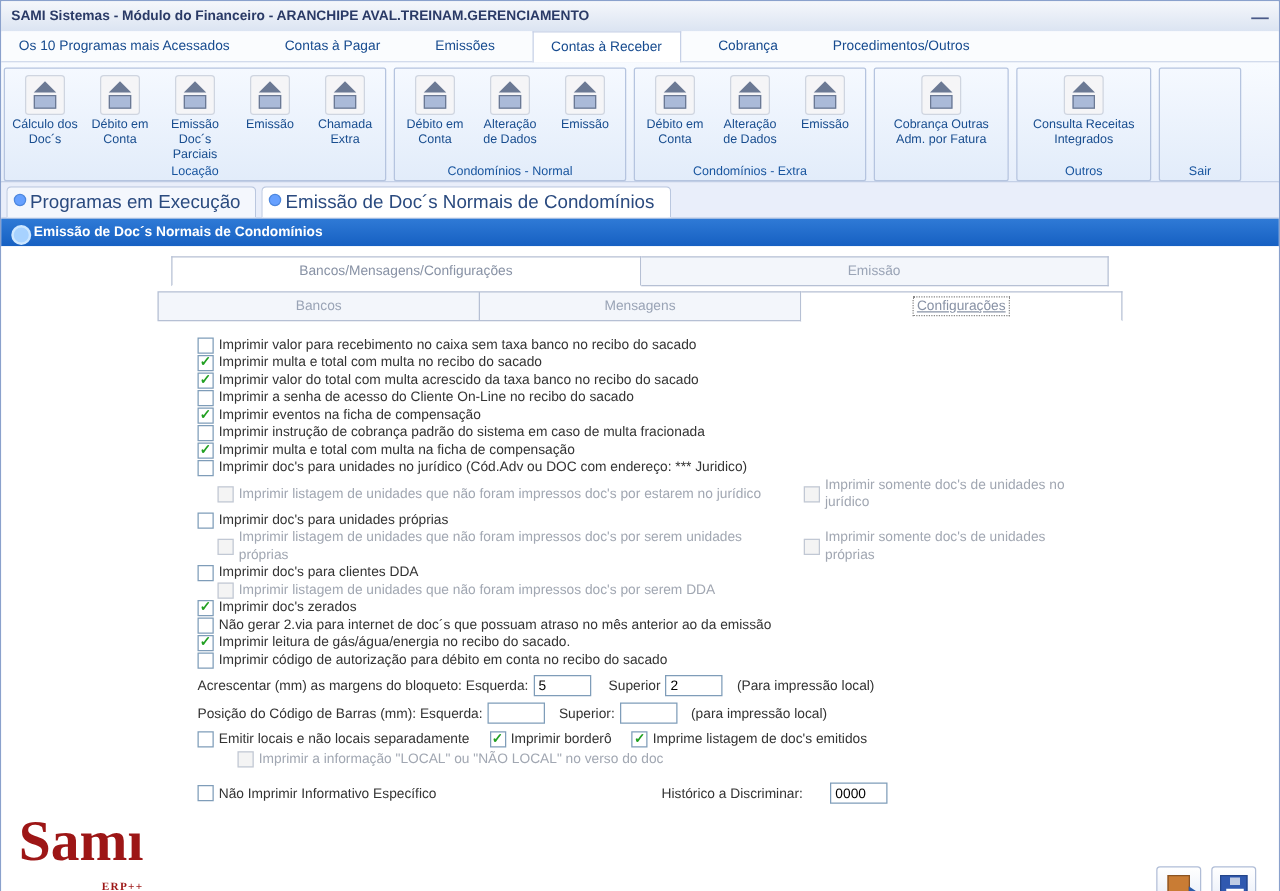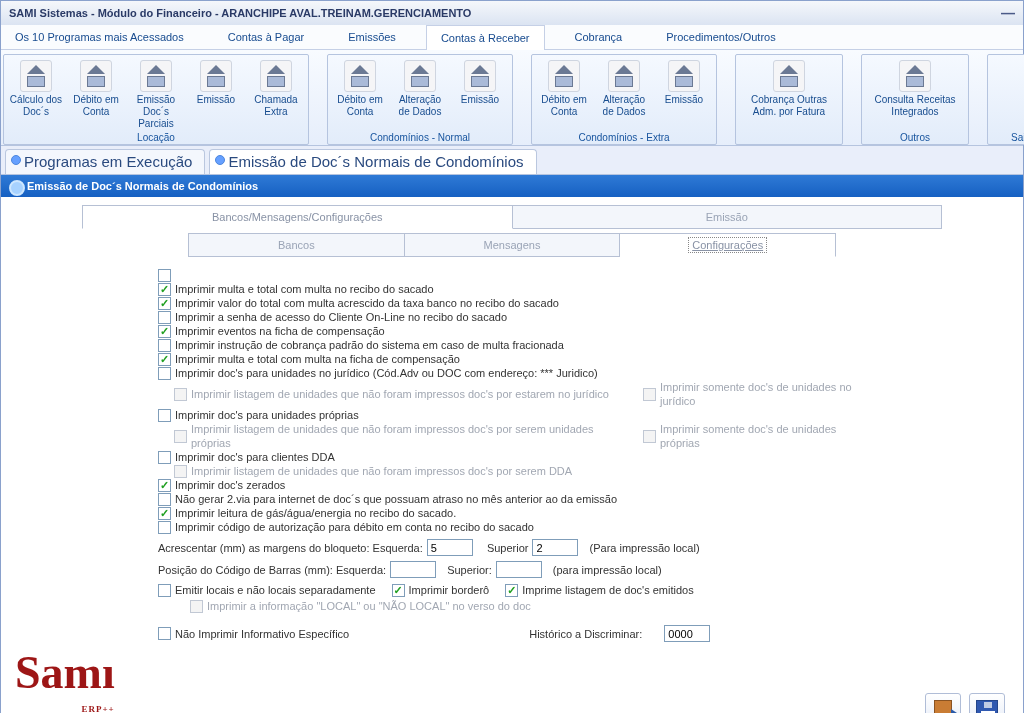--- a/index.html
+++ b/index.html
@@ -45,21 +45,21 @@
 .ribbon {
   display:flex;
   background: linear-gradient(to bottom,#f8fbff,#e6eefb);
   border-bottom:1px solid #b5c4df;
   padding: 4px 2px 0 2px;
   gap:0;
 }
 .ribgroup {
   border:1px solid #b5c4df;
   border-radius:2px;
-  margin-right:18px;
+  margin-right:6px;
   background: linear-gradient(to bottom,#f5f9ff,#e2ecfa);
   padding: 3px 3px 14px 3px;
   position:relative;
   display:flex;
   gap: 2px;
   flex-shrink:0;
 }
 .ribgroup .gcap {
   position:absolute;
   bottom:1px;
@@ -108,28 +108,28 @@
 .panel-title::before{
   content:"";position:absolute;left:8px;top:5px;width:12px;height:12px;border-radius:50%;background:#a7d2ff;border:2px solid #cde7ff;
 }
 .content{
   background:#fff;
   height: 540px;
   position:relative;
   padding: 6px 12px;
 }
 .tabrow{ display:flex; margin: 0 auto; }
-.tabrow.first{ width: 860px; margin-top:2px;}
+.tabrow.first{ width: 750px; margin-top:2px;}
 .tabrow .tab{
   flex:1;text-align:center;padding:5px 0;border:1px solid #b6c0d4;background:#f3f6fb;color:#2a4a7f;cursor:pointer;font-size:11px;
 }
 .tabrow .tab + .tab{ border-left:none;}
 .tabrow .tab.active{ background:#fff; color:#8892a5; border-bottom-color:#fff;}
 .tabrow .tab.dis{ color:#9aa4b6;}
-.tabrow.second{ width: 648px; margin-top:4px;}
+.tabrow.second{ width: 772px; margin-top:4px;}
 .tabrow.second .tab.active span{ text-decoration: underline; border:1px dotted #888; padding:1px 3px;}
 .config-box{
   width: 720px;
   margin: 6px auto 0 auto;
   height: 358px;
   padding: 6px 6px;
   font-size:11px;
   color:#333;
 }
 .chkrow{ display:flex; align-items:center; gap:4px; line-height:14px; margin-bottom:0px;}
@@ -273,20 +273,21 @@
 
     <div class="tabrow second">
       <div class="tab dis">Bancos</div>
       <div class="tab dis">Mensagens</div>
       <div class="tab active"><span>Configurações</span></div>
     </div>
 
     <div class="config-box">
       <div class="chkrow">
           <span class="chkbox"></span>
+          <span class="chklabel">Imprimir valor para recebimento no caixa sem taxa banco no recibo do sacado</span>
         </div>
       <div class="chkrow">
           <span class="chkbox checked"></span>
           <span class="chklabel">Imprimir multa e total com multa no recibo do sacado</span>
         </div>
       <div class="chkrow">
           <span class="chkbox checked"></span>
           <span class="chklabel">Imprimir valor do total com multa acrescido da taxa banco no recibo do sacado</span>
         </div>
       <div class="chkrow">

